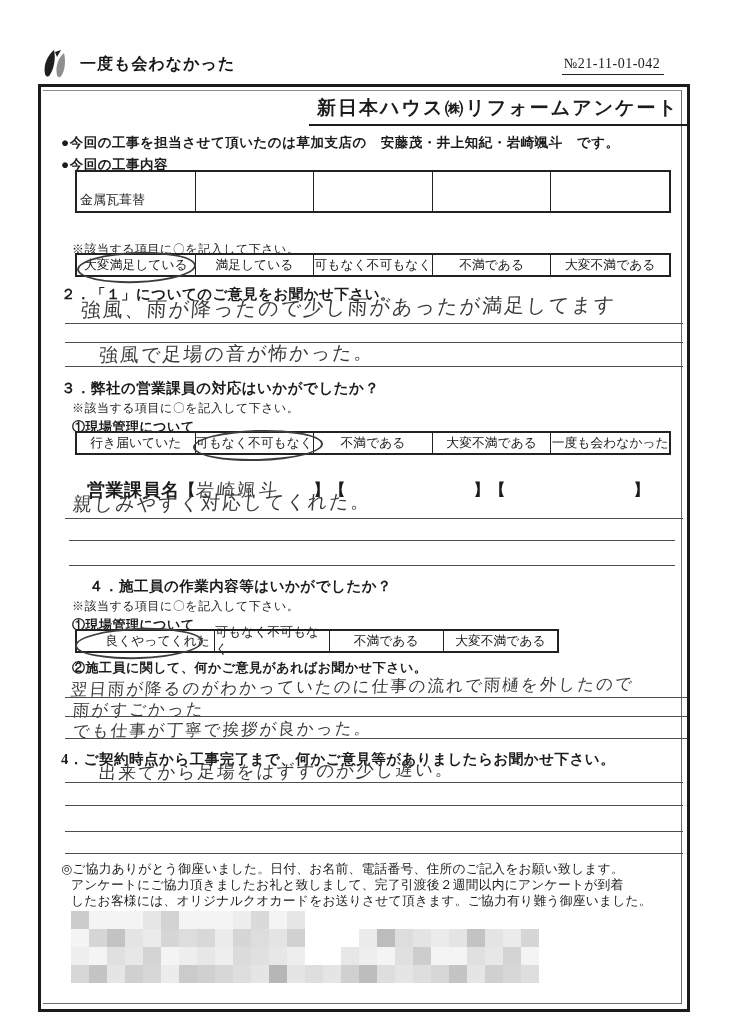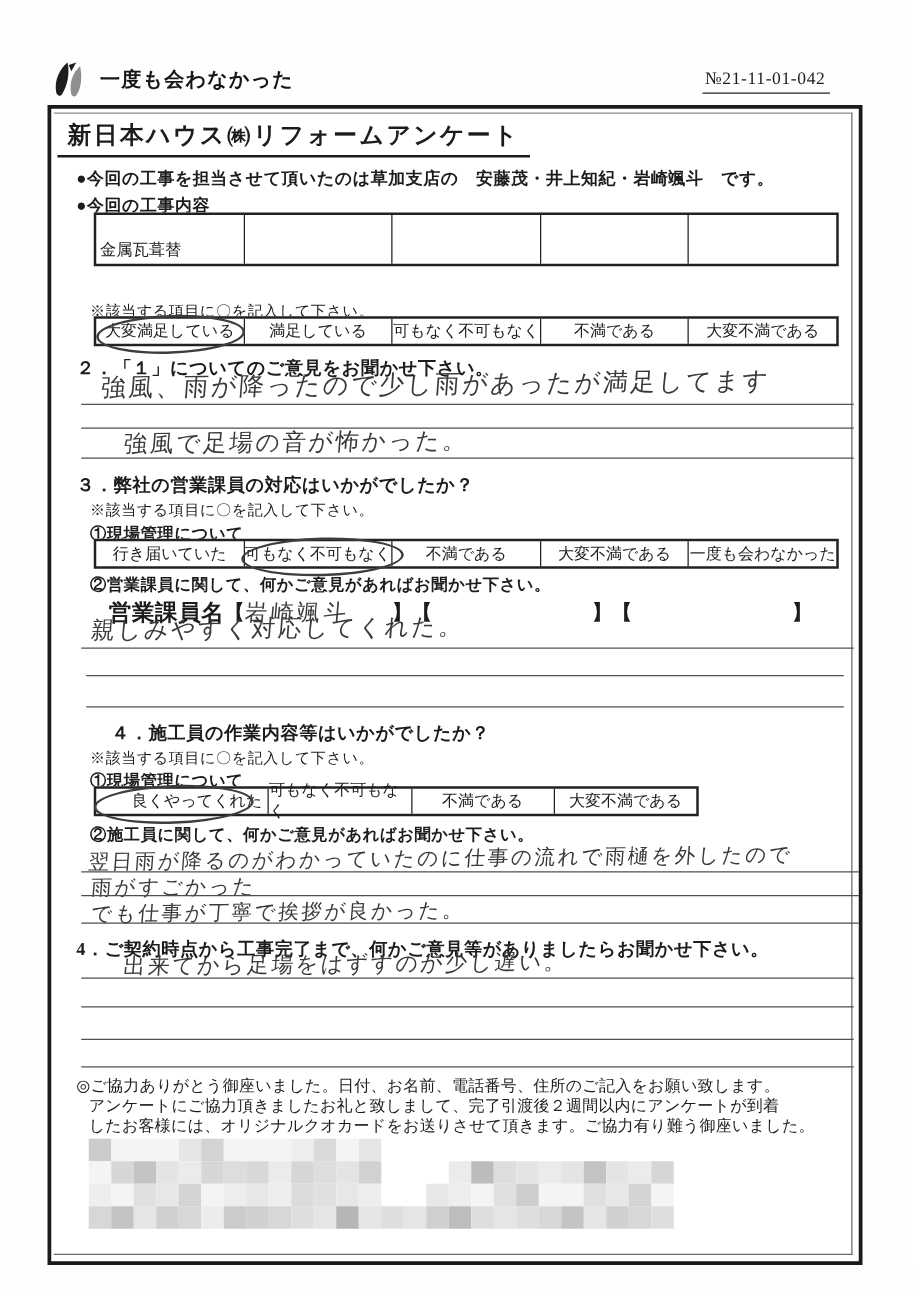--- a/index.html
+++ b/index.html
@@ -11,21 +11,21 @@
            font-weight:bold;font-size:16px;letter-spacing:1px;color:#161616;}
   .docnum{position:absolute;left:562px;top:56px;font-size:14px;letter-spacing:.5px;
           border-bottom:1.5px solid #222;padding:0 4px 2px 2px;}
   
   .sheet{position:absolute;left:38px;top:84px;width:652px;height:928px;background:#fff;
          border:3px solid #1b1b1b;box-sizing:border-box;}
   .sheet::before{content:"";position:absolute;top:3px;left:2px;right:5px;bottom:5px;
          border-top:1px solid #8a8a8a;border-right:1px solid #6a6a6a;border-bottom:1px solid #6a6a6a;
          pointer-events:none;}
   .abs{position:absolute;}
-  .title-wrap{top:8px;left:5px;right:0;text-align:left;text-decoration:underline;}
+  .title-wrap{top:8px;left:16px;right:0;text-align:right;text-decoration:underline;}
   .title{display:inline-block;font-size:19px;font-weight:bold;letter-spacing:2px;
          border-bottom:2px solid #1b1b1b;padding:0 8px 3px;}
   .lead{font-size:13.5px;font-weight:600;letter-spacing:.5px;}
   .qhead{font-size:14.5px;font-weight:700;letter-spacing:.5px;}
   .note{font-size:12px;letter-spacing:.5px;}
   .sub{font-size:13px;font-weight:600;letter-spacing:.5px;}
   
   .tbl{display:flex;border:2px solid #222;box-sizing:border-box;background:#fff;}
   .tbl .cell{flex:1;border-left:1px solid #222;position:relative;box-sizing:border-box;}
   .tbl .cell:first-child{border-left:none;}
@@ -103,21 +103,20 @@
     <div class="abs note" style="top:313px;left:31px;">※該当する項目に〇を記入して下さい。</div>
     <div class="abs sub" style="top:331px;left:31px;">①現場管理について</div>
     <div class="abs tbl opt-tbl" style="top:344px;left:34px;width:596px;">
       <div class="cell opt">行き届いていた</div>
       <div class="cell opt">可もなく不可もなく</div>
       <div class="cell opt">不満である</div>
       <div class="cell opt">大変不満である</div>
       <div class="cell opt">一度も会わなかった</div>
       <div class="circle" style="left:116px;top:-3px;width:126px;height:27px;transform:rotate(-1.5deg);"></div>
     </div>
-    <div class="abs sub" style="top:372px;left:31px;font-weight:600;">②営業課員に関して、何かご意見があればお聞かせ下さい。</div>
     <div class="abs staffrow" style="top:391px;left:46px;">
       <span class="stafflabel">営業課員名</span>
       <span class="br">【</span>
       <span class="brname">岩崎颯斗</span>
       <span class="br">】</span>
       <span class="br">【</span>
       <span class="brname empty"></span>
       <span class="br">】</span>
       <span class="br">【</span>
       <span class="brname empty"></span>

